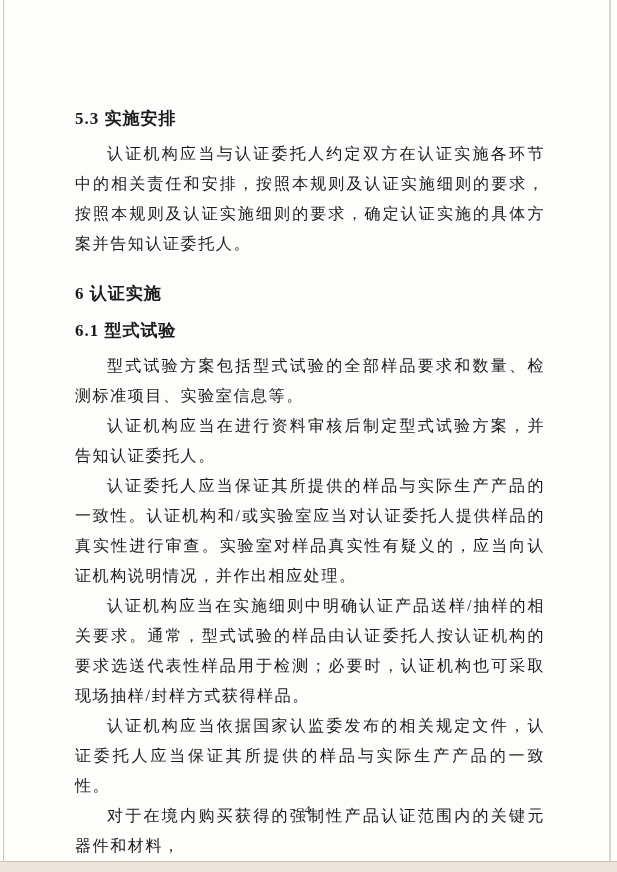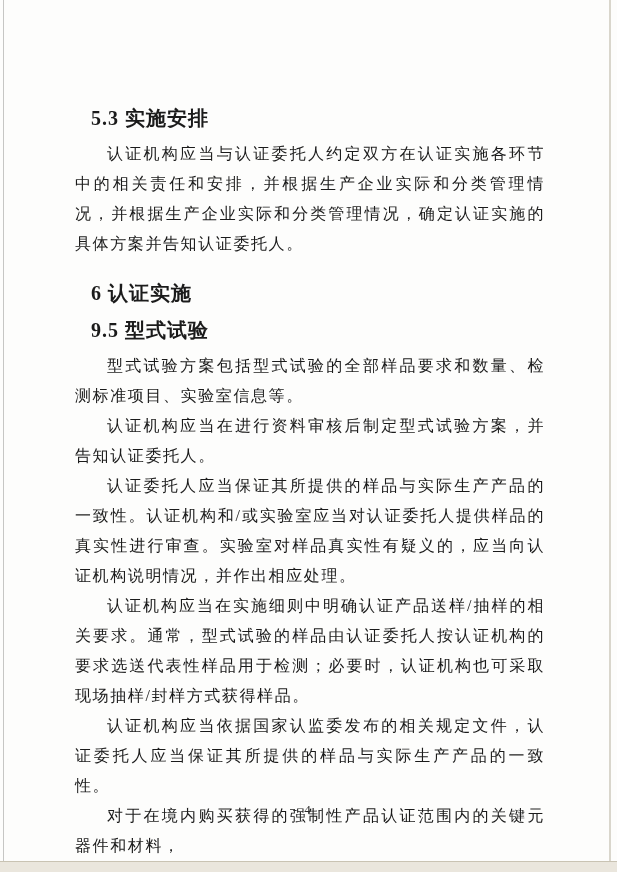--- a/index.html
+++ b/index.html
@@ -36,25 +36,25 @@
     border-top: 1px solid #c9c3b3;
     box-sizing: border-box;
   }
   .content {
     position: absolute;
     left: 75px;
     top: 106px;
     width: 470px;
   }
   .h {
-    font-size: 20px;
+    font-size: 17px;
     font-weight: 700;
     line-height: 25px;
     letter-spacing: 1px;
-    margin: 12px 0 8px 16px;
+    margin: 12px 0 8px 0;
     white-space: nowrap;
   }
   .h.first {
     margin-top: 0;
   }
   .h.sec-gap {
     margin-top: 22px;
   }
   .p {
     font-size: 16px;
@@ -77,24 +77,24 @@
 </style>
 </head>
 <body>
 
 <div class="edge-left"></div>
 <div class="edge-right"></div>
 <div class="bottom-strip"></div>
 
 <div class="content">
   <div class="h first">5.3 实施安排</div>
-  <p class="p">认证机构应当与认证委托人约定双方在认证实施各环节中的相关责任和安排，并根据生产企业实际和分类管理情况，并根据生产企业实际和分类管理情况，确定认证实施的具体方案并告知认证委托人。</p>
+  <p class="p">认证机构应当与认证委托人约定双方在认证实施各环节中的相关责任和安排，按照本规则及认证实施细则的要求，按照本规则及认证实施细则的要求，确定认证实施的具体方案并告知认证委托人。</p>
 
   <div class="h sec-gap">6 认证实施</div>
-  <div class="h">9.5 型式试验</div>
+  <div class="h">6.1 型式试验</div>
   <p class="p">型式试验方案包括型式试验的全部样品要求和数量、检测标准项目、实验室信息等。</p>
   <p class="p">认证机构应当在进行资料审核后制定型式试验方案，并告知认证委托人。</p>
 
   <p class="p">认证委托人应当保证其所提供的样品与实际生产产品的一致性。认证机构和/或实验室应当对认证委托人提供样品的真实性进行审查。实验室对样品真实性有疑义的，应当向认证机构说明情况，并作出相应处理。</p>
   <p class="p">认证机构应当在实施细则中明确认证产品送样/抽样的相关要求。通常，型式试验的样品由认证委托人按认证机构的要求选送代表性样品用于检测；必要时，认证机构也可采取现场抽样/封样方式获得样品。</p>
   <p class="p">认证机构应当依据国家认监委发布的相关规定文件，认证委托人应当保证其所提供的样品与实际生产产品的一致性。</p>
   <p class="p">对于在境内购买获得的强制性产品认证范围内的关键元器件和材料，</p>
 </div>
 
 <div class="page-number">- 4 -</div>

